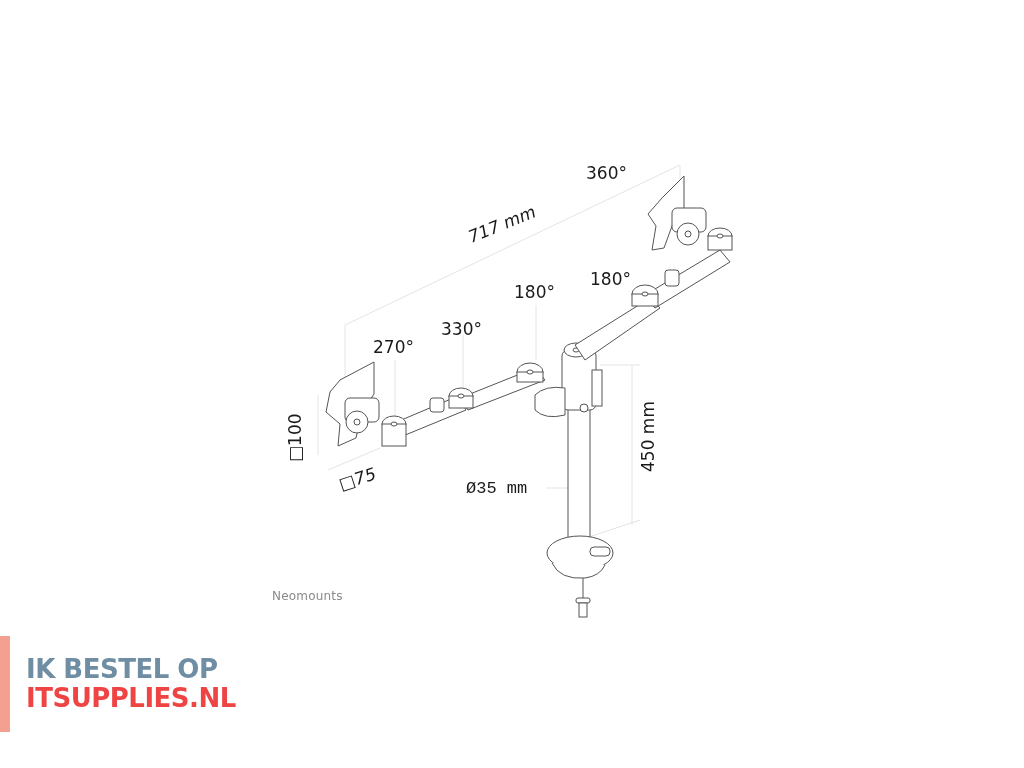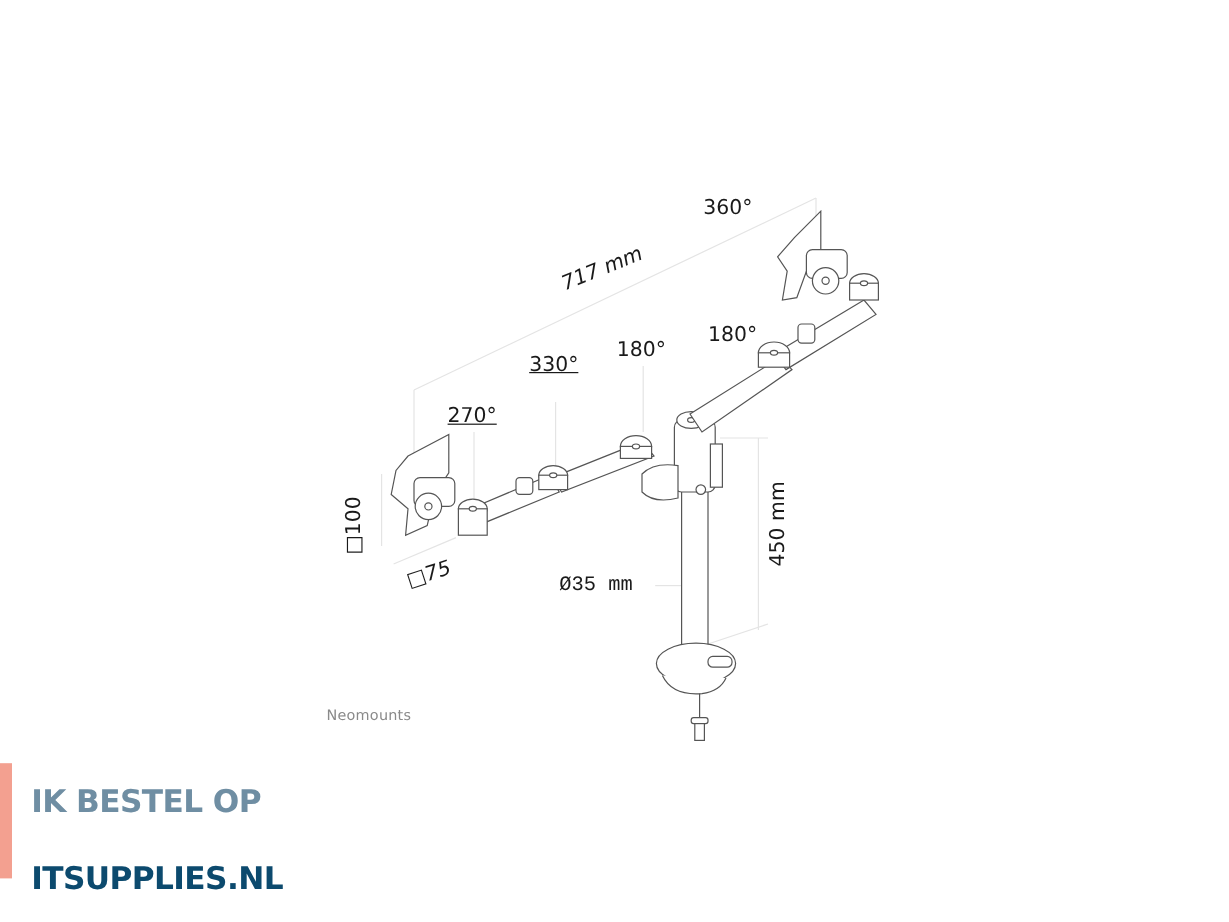--- a/index.html
+++ b/index.html
@@ -5,21 +5,21 @@
   html, body { margin: 0; padding: 0; background: #ffffff; }
   body { width: 1024px; height: 768px; position: relative; overflow: hidden; font-family: "DejaVu Sans", sans-serif; }
   .canvas { position: absolute; left: 0; top: 0; width: 840px; height: 768px; }
   .label { position: absolute; font-family: "DejaVu Sans", sans-serif; color: #1a1a1a; font-size: 17px; white-space: nowrap; line-height: 1; }
   .italic { font-style: italic; }
   .watermark { position: absolute; left: 272px; top: 589px; font-family: "DejaVu Sans", sans-serif; font-size: 12px; color: #8a8a8a; letter-spacing: 0.2px; }
   .brand { position: absolute; left: 0; top: 636px; width: 260px; height: 96px; }
   .brand-bar { position: absolute; left: 0; top: 0; width: 10px; height: 96px; background: #f3a090; }
   .brand-line1, .brand-line2 { position: absolute; left: 26px; font-family: "DejaVu Sans", sans-serif; font-weight: bold; font-size: 26px; letter-spacing: -0.5px; line-height: 1; }
   .brand-line1 { top: 20px; color: #6f8ea3; }
-  .brand-line2 { top: 49px; color: #0c4a6e; margin-top: 35px; }
+  .brand-line2 { top: 49px; color: #ef4444; }
 </style>
 </head>
 <body>
 
 <div class="canvas">
   <svg width="1024" height="768" viewBox="0 0 1024 768">
     <g fill="none" stroke="#e4e4e4" stroke-width="1">
 
       <line x1="345" y1="325" x2="680" y2="165"></line>
       <line x1="345" y1="325" x2="345" y2="400"></line>
@@ -88,22 +88,22 @@
       <rect x="345" y="398" width="34" height="24" rx="5"></rect>
       <ellipse cx="357" cy="422" rx="11" ry="11"></ellipse>
       <ellipse cx="357" cy="422" rx="3" ry="3"></ellipse>
     </g>
   </svg>
 
   <span class="label" style="left:586px; top:165px;">360°</span>
   <span class="label italic" style="left:466px; top:230px; transform: rotate(-22deg); transform-origin: left top;">717 mm</span>
   <span class="label" style="left:590px; top:271px;">180°</span>
   <span class="label" style="left:514px; top:284px;">180°</span>
-  <span class="label" style="left:441px; top:296px;text-decoration:underline;">330°</span>
-  <span class="label" style="left:373px; top:339px;text-decoration:underline;">270°</span>
+  <span class="label" style="left:441px; top:321px;">330°</span>
+  <span class="label" style="left:373px; top:339px;">270°</span>
   <span class="label" style="left:287px; top:462px; transform: rotate(-90deg); transform-origin: left top;">□100</span>
   <span class="label italic" style="left:337px; top:477px; transform: rotate(-18deg); transform-origin: left top;">□75</span>
   <span class="label" style="left:466px; top:480px;font-family:Liberation Mono, monospace;">Ø35 mm</span>
   <span class="label" style="left:640px; top:472px; transform: rotate(-90deg); transform-origin: left top;">450 mm</span>
 </div>
 
 <div class="watermark">Neomounts</div>
 
 <div class="brand">
   <div class="brand-bar"></div>

